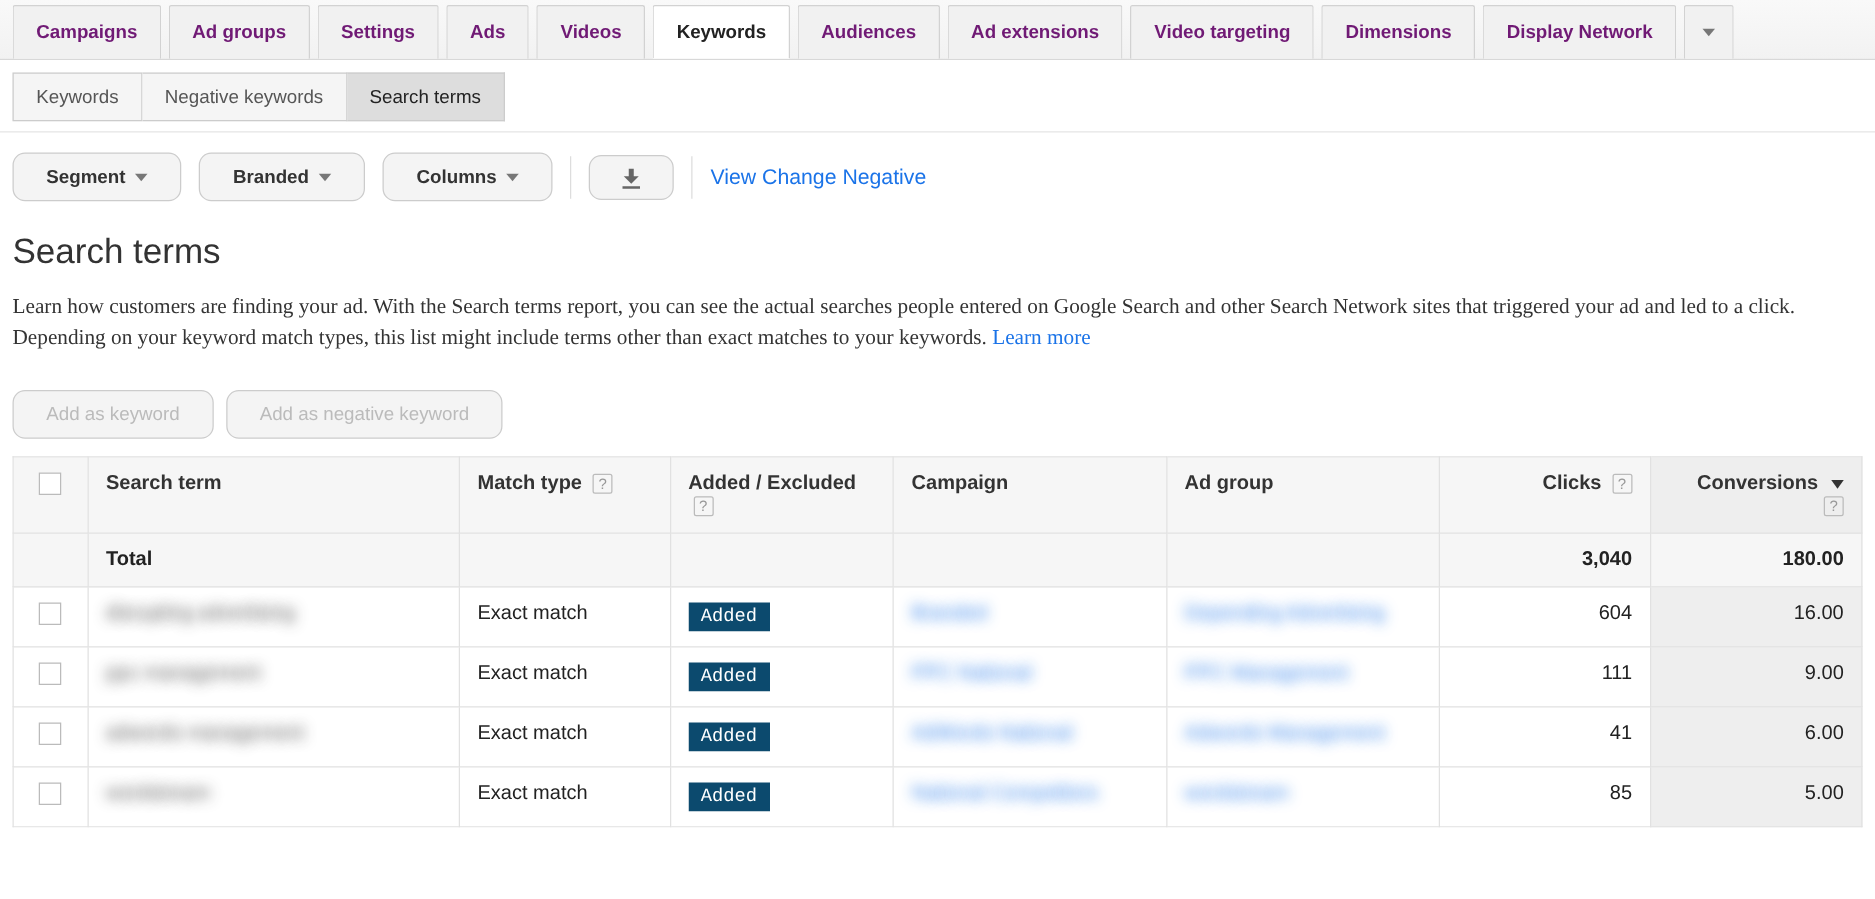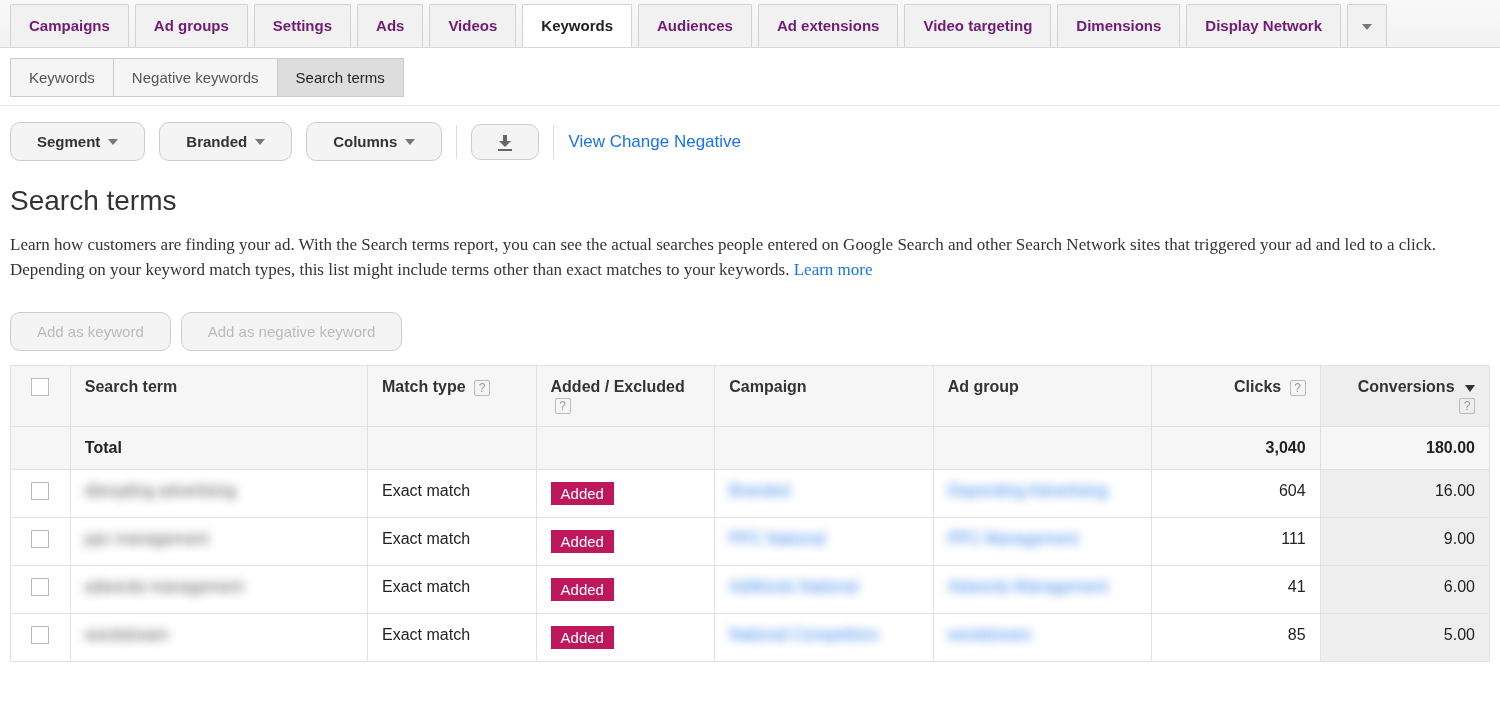--- a/index.html
+++ b/index.html
@@ -204,25 +204,26 @@
   }
   .checkbox {
     width: 18px; height: 18px;
     border: 1px solid #bbb;
     background: #fff;
     display: inline-block;
     cursor: pointer;
   }
   .checkbox-cell { width: 50px; text-align: center; }
   .badge-added {
-    background: #be185d;
+    background: #0c4a6e;
     color: #fff;
     padding: 3px 10px;
     font-size: 15px;
     display: inline-block;
+    font-family: Liberation Mono, monospace;
   }
   .blur-text {
     color: transparent;
     text-shadow: 0 0 10px rgba(60,60,60,0.85);
     user-select: none;
     text-align: center;
   }
   .blur-link {
     color: transparent;
     text-shadow: 0 0 10px rgba(26,115,232,0.9);

